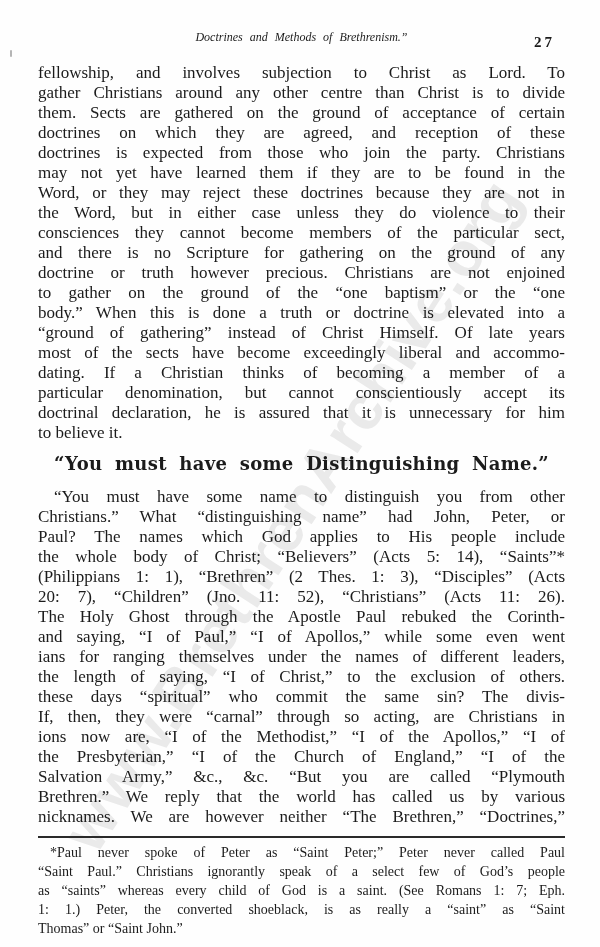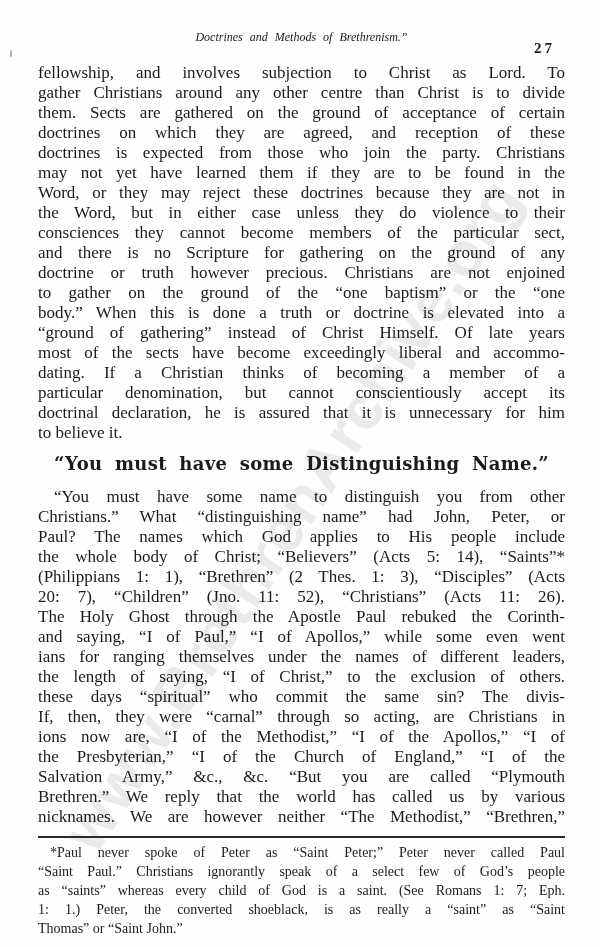--- a/index.html
+++ b/index.html
@@ -31,21 +31,21 @@
 
   .running-header {
     position: absolute; top: 26px; left: 38px; width: 527px; height: 22px;
     z-index: 1;
   }
   .header-title {
     text-align: center; font-style: italic; font-size: 12px;
     word-spacing: 4px; line-height: 22px;
   }
   .page-number {
-    position: absolute; right: 10px; top: 14px;
+    position: absolute; right: 10px; top: 8px;
     font-size: 15px; letter-spacing: 3px; font-weight: 600;
   }
 
   .content { position: absolute; top: 63px; left: 38px; width: 527px; z-index: 1; }
 
   .line {
     font-size: 17px; line-height: 20px; height: 20px;
     text-align: justify; text-align-last: justify;
     overflow: hidden;
   }
@@ -113,21 +113,21 @@
         <div class="line"><span>The Holy Ghost through the Apostle Paul rebuked the Corinth-</span></div>
         <div class="line"><span>and saying, “I of Paul,” “I of Apollos,” while some even went</span></div>
         <div class="line"><span>ians for ranging themselves under the names of different leaders,</span></div>
         <div class="line"><span>the length of saying, “I of Christ,” to the exclusion of others.</span></div>
         <div class="line"><span>these days “spiritual” who commit the same sin? The divis-</span></div>
         <div class="line"><span>If, then, they were “carnal” through so acting, are Christians in</span></div>
         <div class="line"><span>ions now are, “I of the Methodist,” “I of the Apollos,” “I of</span></div>
         <div class="line"><span>the Presbyterian,” “I of the Church of England,” “I of the</span></div>
         <div class="line"><span>Salvation Army,” &amp;c., &amp;c. “But you are called “Plymouth</span></div>
         <div class="line"><span>Brethren.” We reply that the </span><span class="it">world</span><span> has called us by various</span></div>
-        <div class="line"><span class="it">nicknames.</span><span> We are however neither “</span><span class="it">The</span><span> Methodist,” “Brethren,”</span></div>
+        <div class="line"><span class="it">nicknames.</span><span> We are however neither “</span><span class="it">The</span><span> Brethren,” “Doctrines,”</span></div>
       </section>
     <hr class="footnote-rule">
     <section class="footnote">
         <div class="line indent"><span>*Paul never spoke of Peter as “Saint Peter;” Peter never called Paul</span></div>
         <div class="line"><span>“Saint Paul.” Christians ignorantly speak of a select few of God’s people</span></div>
         <div class="line"><span>as “saints” whereas every child of God is a saint. (See Romans 1: 7; Eph.</span></div>
         <div class="line"><span>1: 1.) Peter, the converted shoeblack, is as really a “saint” as “Saint</span></div>
         <div class="line no-justify"><span>Thomas” or “Saint John.”</span></div>
       </section>
   </main>

